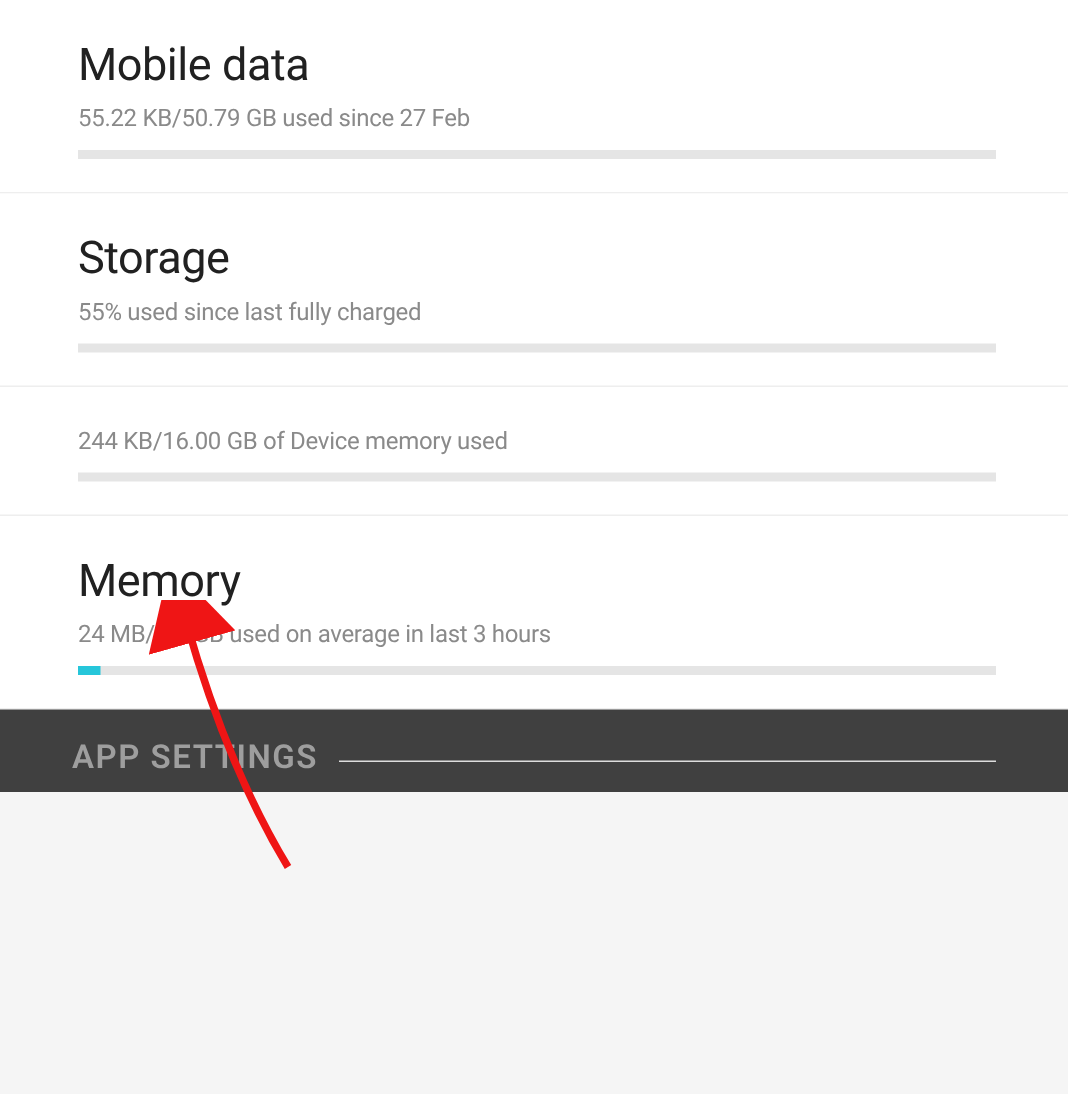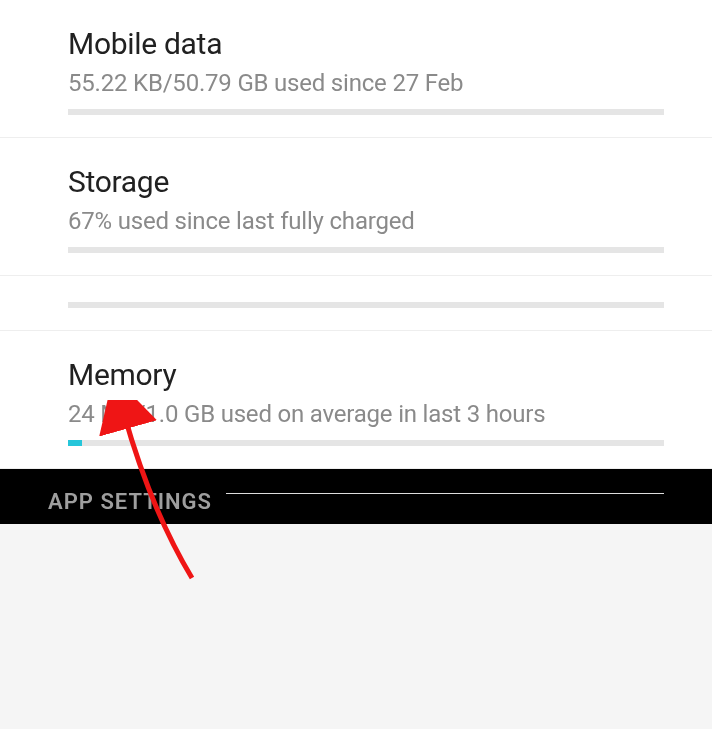--- a/index.html
+++ b/index.html
@@ -7,55 +7,55 @@
       font-family: -apple-system, BlinkMacSystemFont, "Segoe UI", Roboto, Helvetica, Arial, sans-serif;
       background: #f5f5f5;
       width: 712px;
       height: 729px;
       overflow: hidden;
       position: relative;
     }
     .settings-list { width: 100%; }
     .settings-item {
       background: #fff;
-      padding: 26px 48px 22px 68px;
+      padding: 26px 48px 22px 52px;
       border-bottom: 1px solid #eee;
     }
     .settings-item:last-of-type { border-bottom: none; }
     .item-title {
       font-size: 30px;
       font-weight: 400;
       color: #212121;
       margin-bottom: 8px;
       letter-spacing: -0.3px;
     }
     .item-subtitle {
-      font-size: 24px;
+      font-size: 16px;
       color: #8a8a8a;
       margin-bottom: 12px;
       letter-spacing: -0.2px;
     }
     .progress-track {
       width: 100%;
       height: 6px;
       background: #e5e5e5;
       position: relative;
     }
     .progress-fill {
       position: absolute;
       left: 0;
       top: 0;
       height: 100%;
       background: #26c6da;
     }
     .section-divider {
       display: flex;
-      align-items: flex-start;
+      align-items: center;
       padding: 20px 48px 10px 48px;
-      background: #000000;
+      background: #404040;
       gap: 14px;
     }
     .section-title {
       font-size: 22px;
       font-weight: 600;
       color: #9e9e9e;
       letter-spacing: 1px;
       white-space: nowrap;
     }
     .section-line { flex: 1; height: 1px; background: #ddd; margin-top: 4px; }
@@ -73,27 +73,28 @@
   <div class="settings-item">
     <div class="item-title">Mobile data</div>
     <div class="item-subtitle">55.22 KB/50.79 GB used since 27 Feb</div>
     <div class="progress-track">
       <div class="progress-fill" style="width:0%"></div>
     </div>
   </div>
 
   <div class="settings-item">
     <div class="item-title">Storage</div>
-    <div class="item-subtitle">67% used since last fully charged</div>
+    <div class="item-subtitle">55% used since last fully charged</div>
     <div class="progress-track">
       <div class="progress-fill" style="width:0%"></div>
     </div>
   </div>
 
   <div class="settings-item">
+    <div class="item-subtitle">244 KB/16.00 GB of Device memory used</div>
     <div class="progress-track">
       <div class="progress-fill" style="width:0%"></div>
     </div>
   </div>
 
   <div class="settings-item">
     <div class="item-title">Memory</div>
     <div class="item-subtitle">24 MB/1.0 GB used on average in last 3 hours</div>
     <div class="progress-track">
       <div class="progress-fill" style="width:2.4%"></div>

